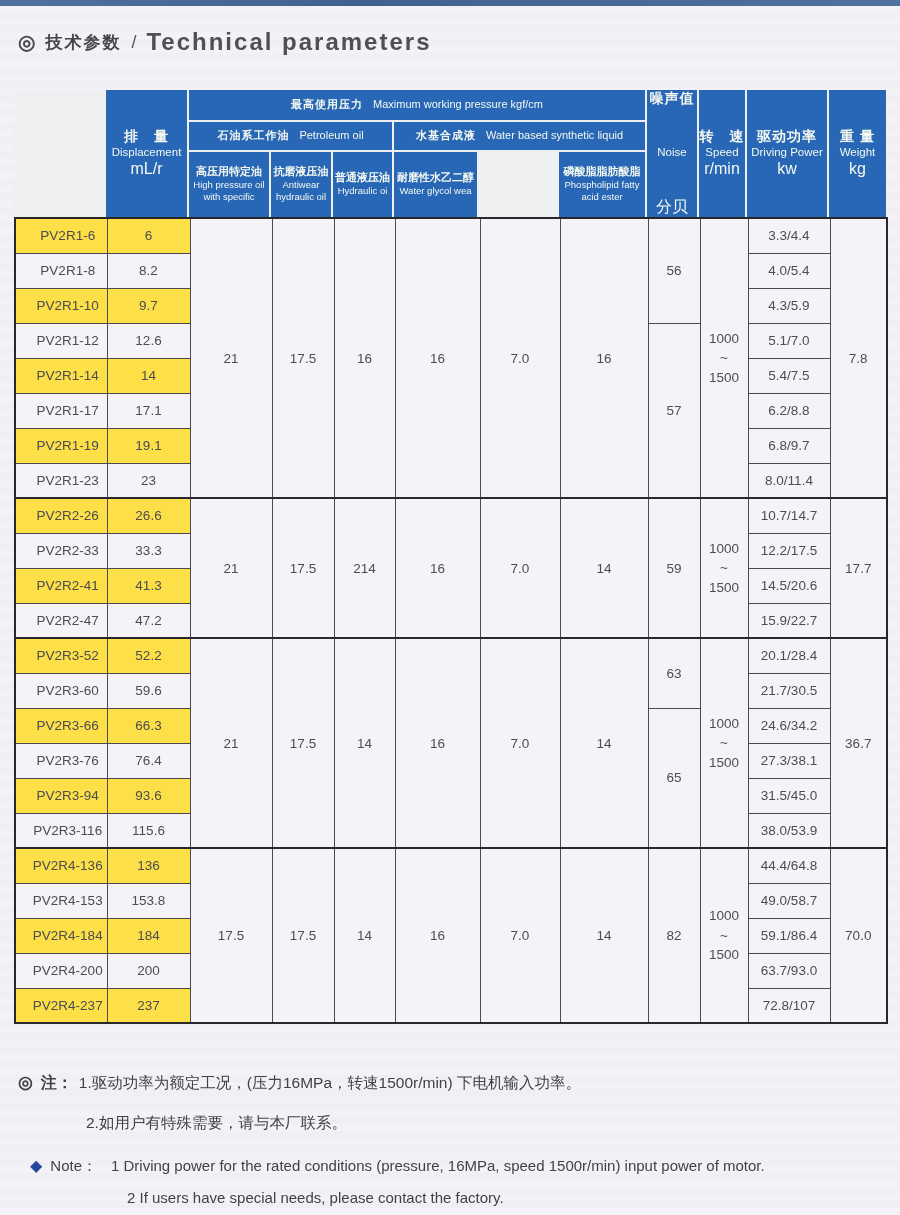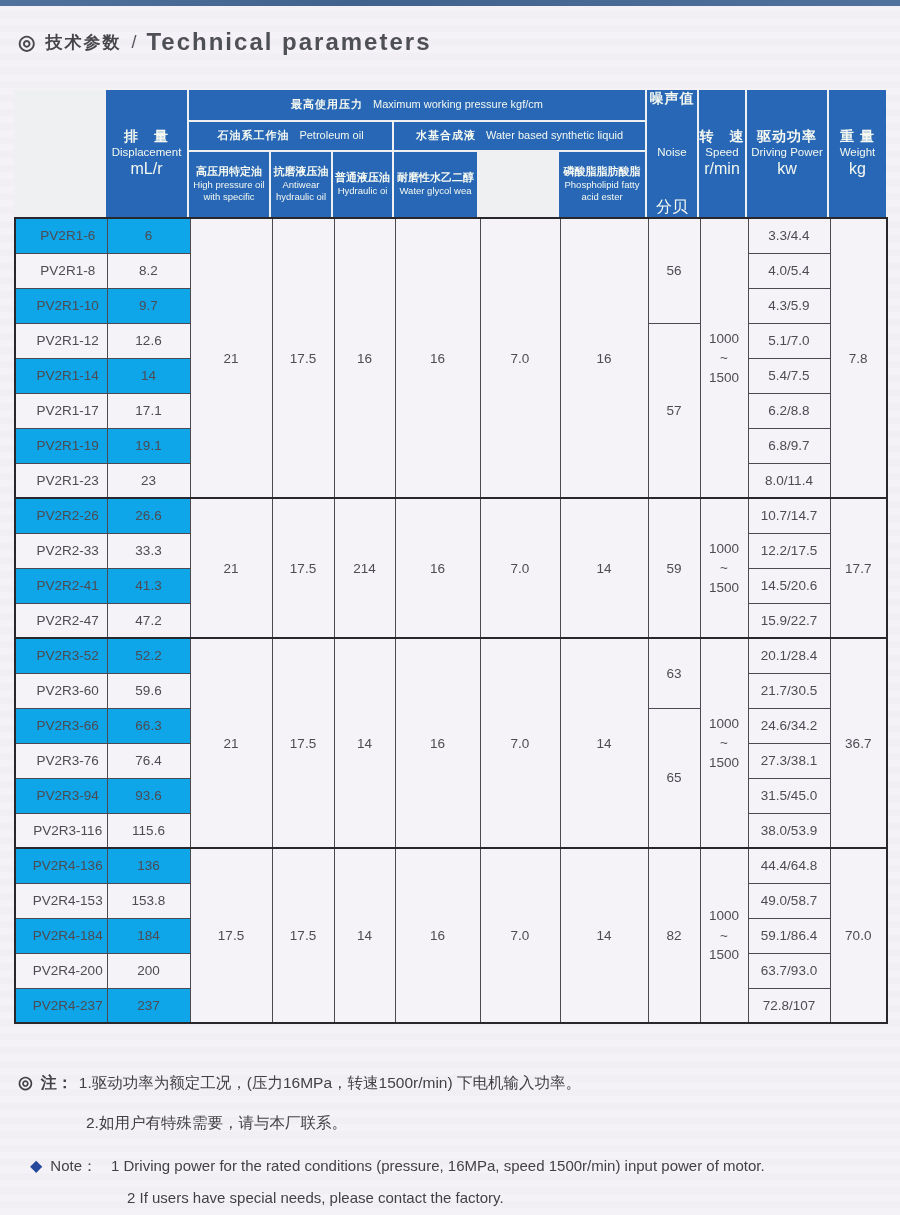--- a/index.html
+++ b/index.html
@@ -61,21 +61,21 @@
   table.body {
     position:absolute; left:14px; top:217px; width:872px;
     border-collapse:collapse; table-layout:fixed;
     font-size:13.5px; color:#4c4c52;
   }
   table.body td { border:1px solid #4a4a50; height:35px; text-align:center;
     background:#f5f3f7; }
   table.body tr.gs td { border-top:2px solid #28282c; }
   table.body { border:2px solid #28282c; }
   td.m { text-align:left; padding-left:13px; }
-  tr.alt td.m, tr.alt td.d { background:#0ea5e9; }
+  tr.alt td.m, tr.alt td.d { background:#fde047; }
   td.cs { background:#d9dce6; }
   td.speed { white-space:pre-line; line-height:1.45; background:#d9dce6;margin-left:16px; }
 
   
   .notes { position:absolute; left:18px; top:1066px; width:864px; color:#424246; }
   .nline { display:flex; align-items:baseline; }
   .nzh1 { margin-top:6px; font-size:15.5px; }
   .nzh1 .ring { font-size:17px; font-weight:bold; margin-right:8px; }
   .nzh1 .lbl { font-weight:bold; font-size:16px; margin-right:6px; }
   .nzh2 { margin-top:19px; margin-left:68px; font-size:15.5px; }

